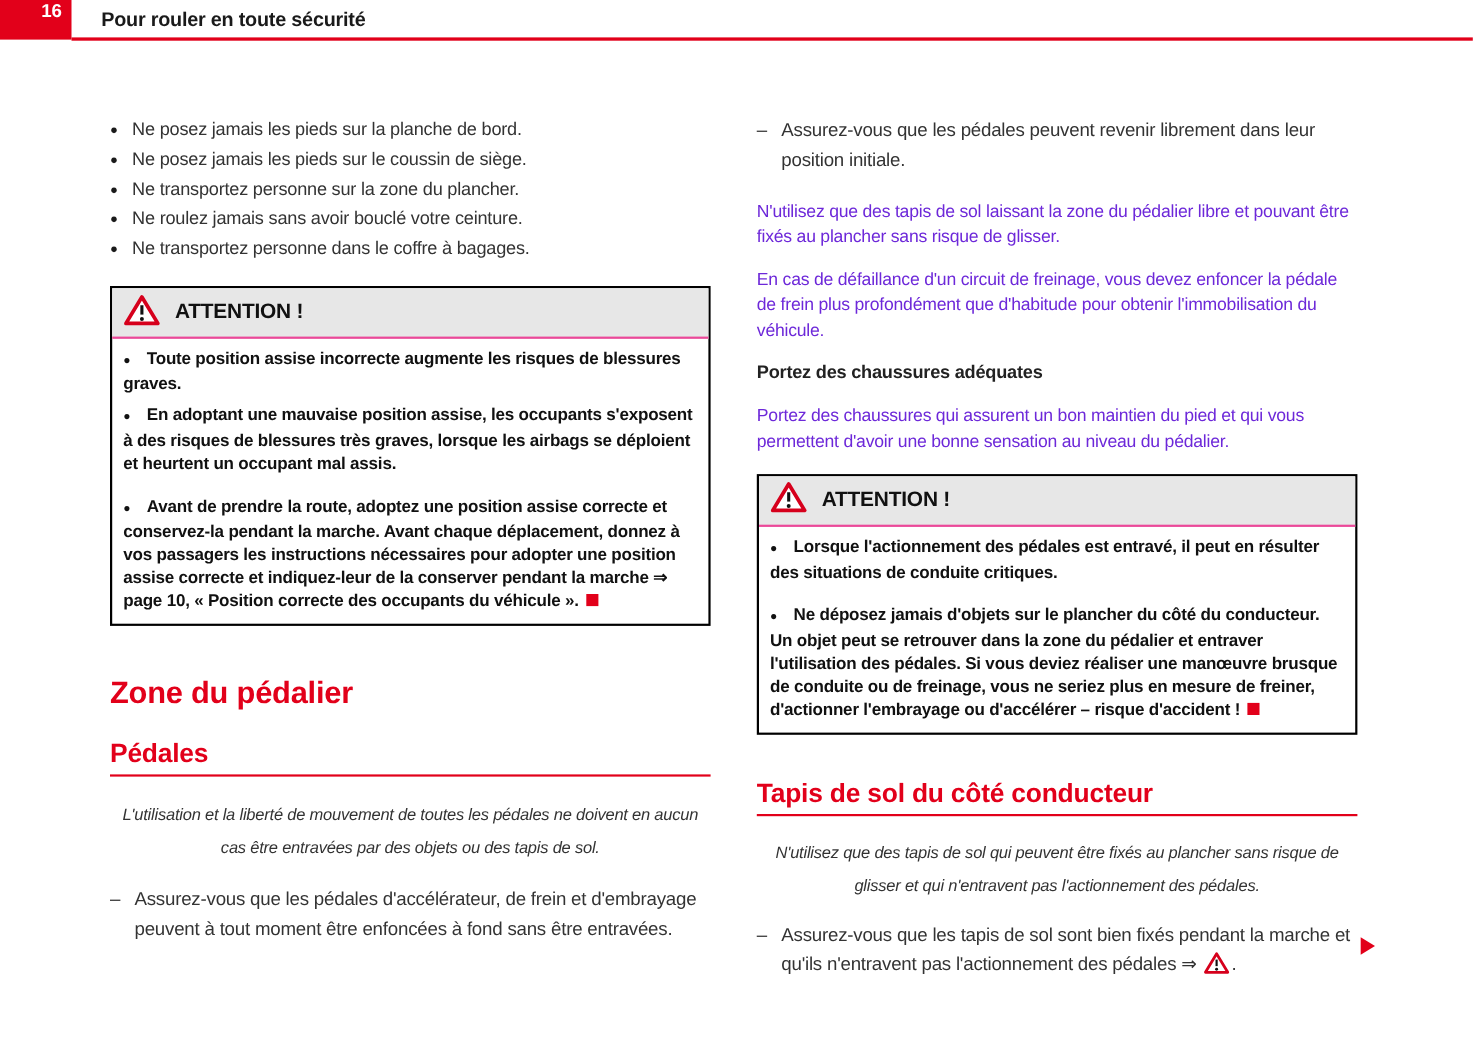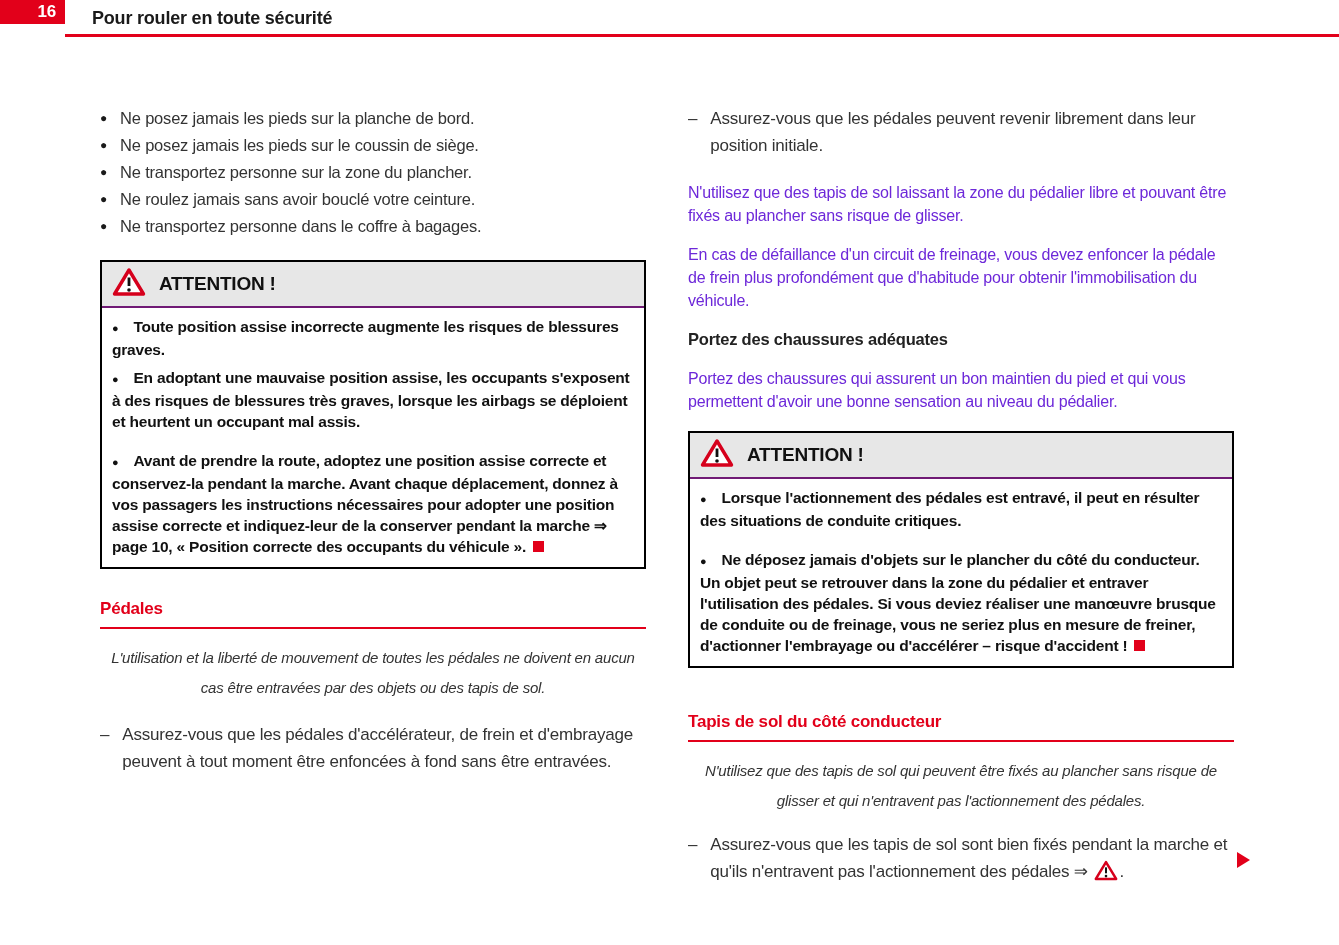--- a/index.html
+++ b/index.html
@@ -7,23 +7,23 @@
     width:1339px;height:945px;
     background:#ffffff;
     font-family:"Liberation Sans",sans-serif;
     color:#333;
     position:relative;
     overflow:hidden;
     letter-spacing:-0.2px;
   }
   
   .page-num-box{
-    position:absolute;left:0;top:0;width:65px;height:24px;
+    position:absolute;left:0;top:0;width:65px;height:36px;
     background:#e2001a;color:#fff;font-weight:bold;font-size:17px;
-    display:flex;align-items:center;justify-content:flex-end;
+    display:flex;align-items:flex-start;justify-content:flex-end;
     padding-right:9px;box-sizing:border-box;
   }
   .header-title{
     position:absolute;left:92px;top:8px;
     font-size:18px;font-weight:bold;color:#1a1a1a;
   }
   .header-rule{
     position:absolute;left:65px;top:34px;width:1274px;height:3px;
     background:#e2001a;
   }
@@ -32,41 +32,41 @@
   .col-left{left:100px;}
   .col-right{left:688px;}
   
   .top-bullets .b-item{
     display:flex;gap:13px;font-size:16.5px;line-height:27px;color:#333;
   }
   .bullet-glyph{font-size:12px;line-height:27px;color:#1a1a1a;flex:0 0 auto;}
   
   .warn-box{border:2px solid #000;margin-top:20px;background:#fff;}
   .warn-head{
-    background:#e7e7e7;border-bottom:2px solid #701a75;
+    background:#e7e7e7;border-bottom:2px solid #ec4899;
     display:flex;align-items:center;gap:13px;padding:6px 10px;height:32px;
   }
   .warn-title{font-weight:bold;font-size:19px;color:#111;}
   .warn-body{padding:8px 10px 10px 10px;}
   .warn-item{
     margin:0 0 7px 0;font-weight:bold;color:#111;
     font-size:15.5px;line-height:21px;
   }
   .warn-item:last-child{margin-bottom:0;margin-top:18px;}
   .warn-item .inline-bullet{font-size:11px;margin-right:15px;}
   .red-square{
     display:inline-block;width:11px;height:11px;background:#e2001a;
     margin-left:7px;vertical-align:baseline;
   }
   
   .section-title{
     margin-top:45px;font-size:28px;font-weight:bold;color:#e2001a;line-height:32px;
   }
   .sub-title{
-    margin-top:30px;font-size:17px;font-weight:bold;color:#e2001a;
+    margin-top:30px;font-size:24px;font-weight:bold;color:#e2001a;
     padding-bottom:8px;border-bottom:2px solid #e2001a;line-height:20px;
   }
   
   .lead-italic{
     margin-top:13px;font-style:italic;font-size:15px;line-height:30px;color:#333;text-align:center;
   }
   .dash-item{
     margin-top:18px;display:flex;gap:13px;font-size:17px;line-height:27px;color:#333;
   }
   .dash-glyph{flex:0 0 auto;}
@@ -132,20 +132,21 @@
       </span>
       <span class="warn-title">ATTENTION !</span>
     </div>
     <div class="warn-body">
       <p class="warn-item"><span class="inline-bullet">●</span><span>Toute position assise incorrecte augmente les risques de blessures graves.</span></p>
       <p class="warn-item"><span class="inline-bullet">●</span><span>En adoptant une mauvaise position assise, les occupants s'exposent à des risques de blessures très graves, lorsque les airbags se déploient et heurtent un occupant mal assis.</span></p>
       <p class="warn-item"><span class="inline-bullet">●</span><span>Avant de prendre la route, adoptez une position assise correcte et conservez-la pendant la marche. Avant chaque déplacement, donnez à vos passagers les instructions nécessaires pour adopter une position assise correcte et indiquez-leur de la conserver pendant la marche ⇒ page 10, « Position correcte des occupants du véhicule ».</span><span class="red-square"></span></p>
     </div>
   </div>
 
+  <h1 class="section-title">Zone du pédalier</h1>
 
   <h2 class="sub-title">Pédales</h2>
 
   <p class="lead-italic">L'utilisation et la liberté de mouvement de toutes les pédales ne doivent en aucun cas être entravées par des objets ou des tapis de sol.</p>
 
   <div class="dash-item">
     <span class="dash-glyph">–</span>
     <span>Assurez-vous que les pédales d'accélérateur, de frein et d'embrayage peuvent à tout moment être enfoncées à fond sans être entravées.</span>
   </div>
 

